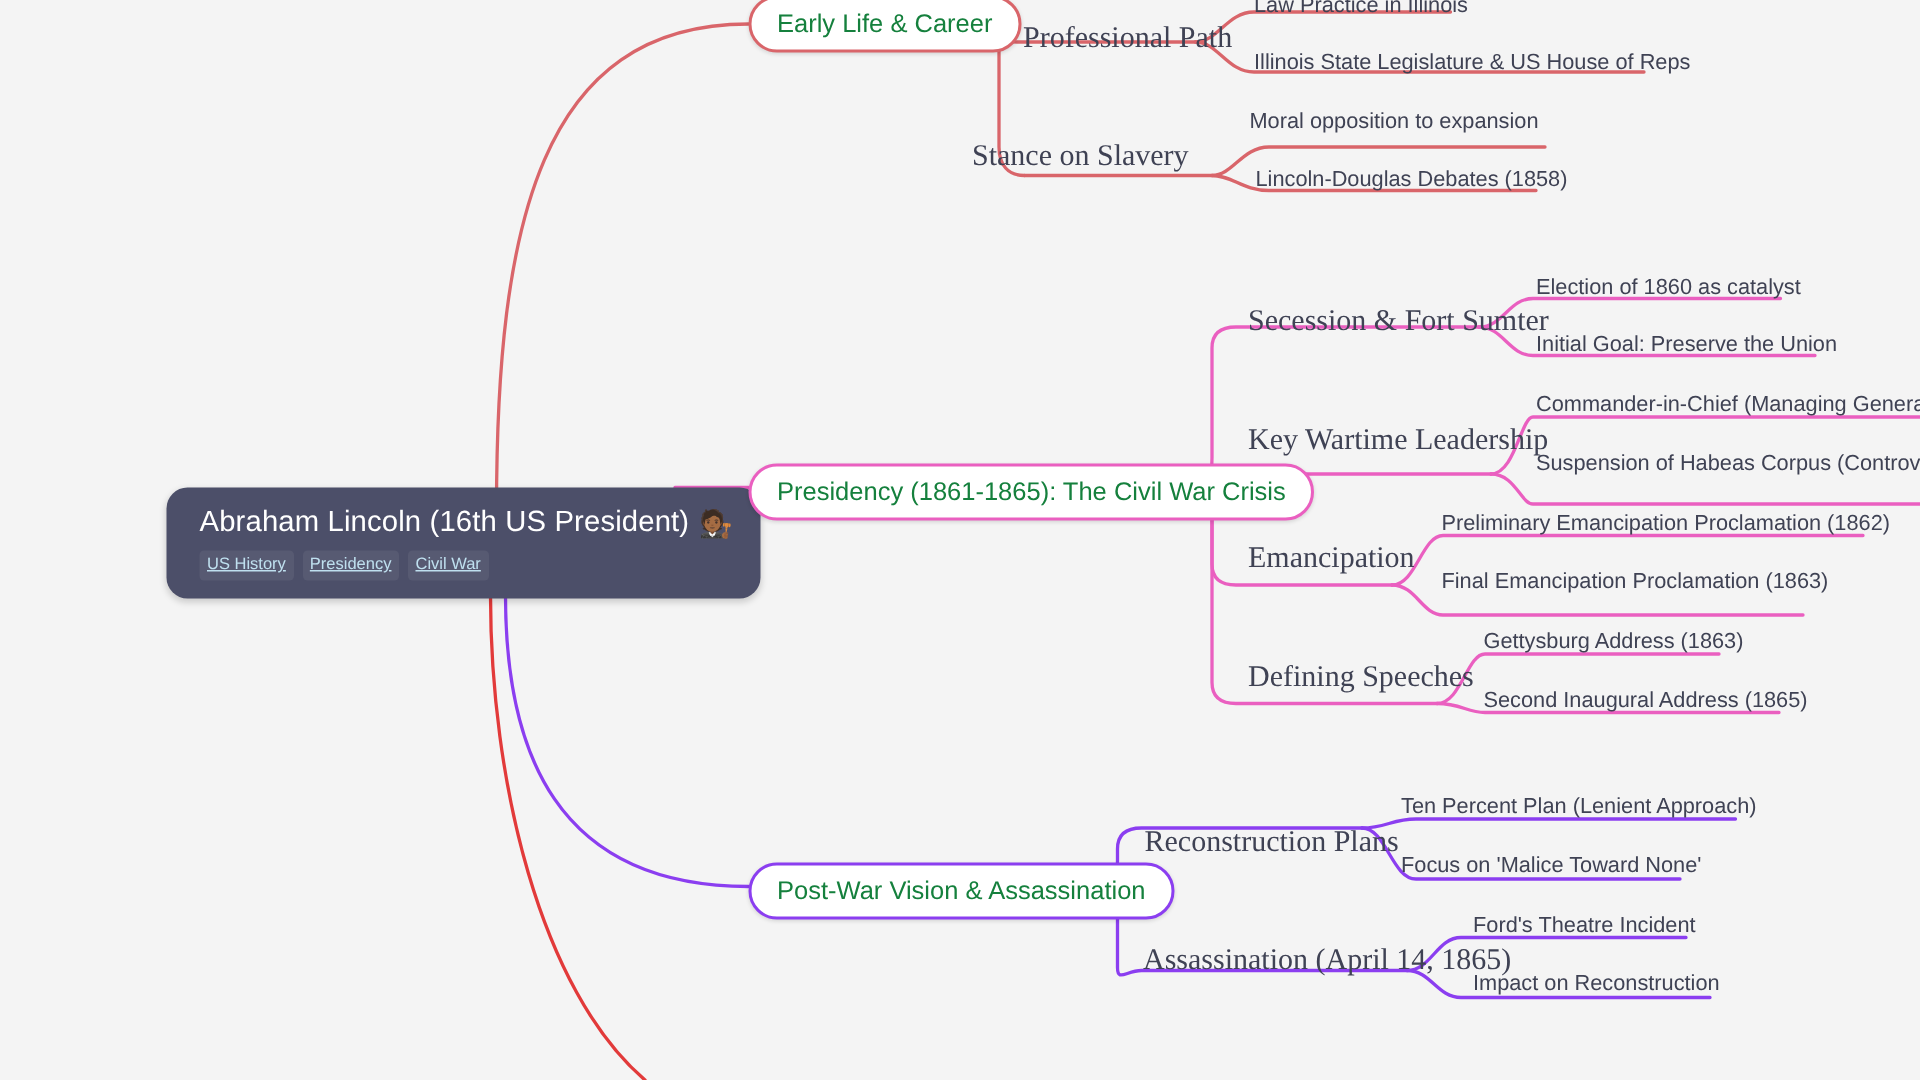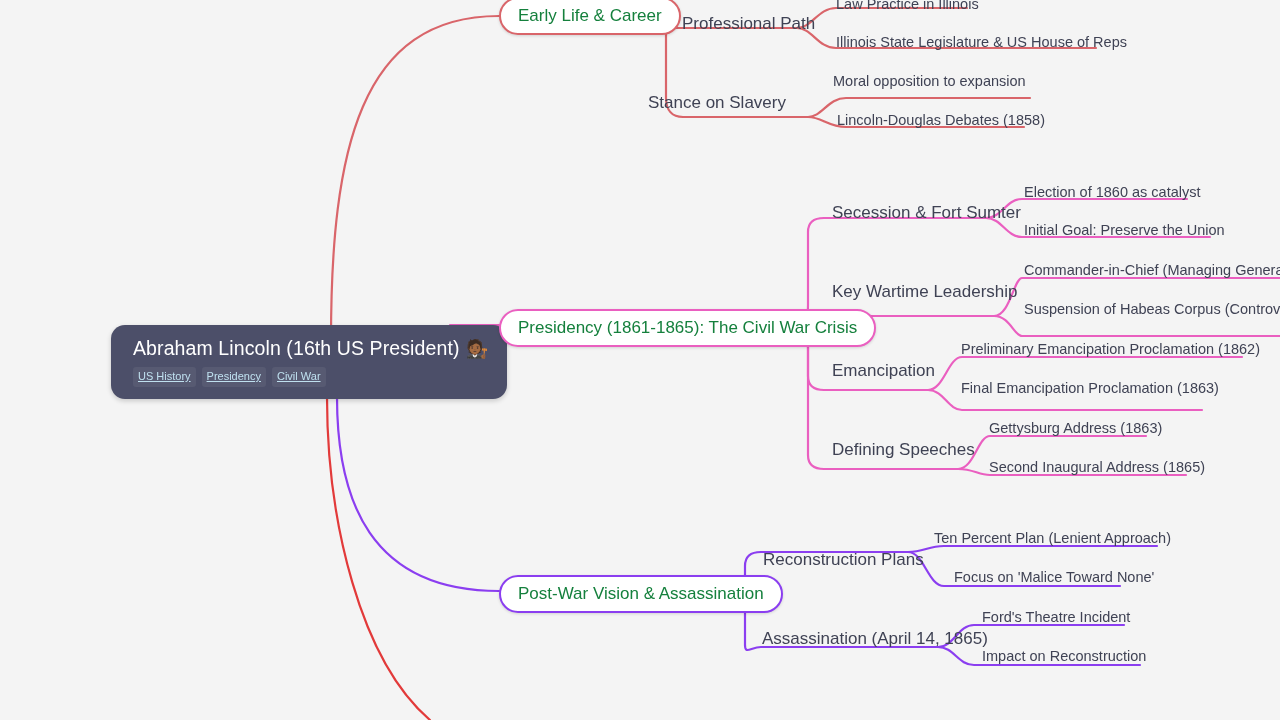--- a/index.html
+++ b/index.html
@@ -45,24 +45,25 @@
     box-shadow:0 1px 3px rgba(0,0,0,.14);
     box-sizing:border-box;
   }
   .pill.red{border:2px solid #d9656a;}
   .pill.pink{border:2px solid #ea5fc0;}
   .pill.purple{border:2px solid #8b3ef0;}
 
   
   .sub-label{
     position:absolute;
-    font-size:17px;
+    font-size:20px;
     color:#3f4254;
     white-space:nowrap;
     line-height:1;
+    font-family:Liberation Serif, serif;
   }
 
   
   .leaf-label{
     position:absolute;
     font-size:14.5px;
     color:#3f4254;
     white-space:nowrap;
     line-height:1;
   }
@@ -206,21 +207,21 @@
   <div class="leaf-label" style="left:989px;top:421px;">
     <span>Gettysburg Address (1863)</span>
   </div>
   <div class="leaf-label" style="left:989px;top:460px;">
     <span>Second Inaugural Address (1865)</span>
   </div>
 
   <div class="leaf-label" style="left:934px;top:531px;">
     <span>Ten Percent Plan (Lenient Approach)</span>
   </div>
-  <div class="leaf-label" style="left:934px;top:570px;margin-left:20px;">
+  <div class="leaf-label" style="left:934px;top:570px;">
     <span>Focus on 'Malice Toward None'</span>
   </div>
   <div class="leaf-label" style="left:982px;top:610px;">
     <span>Ford's Theatre Incident</span>
   </div>
   <div class="leaf-label" style="left:982px;top:649px;">
     <span>Impact on Reconstruction</span>
   </div>
 
 </div>

